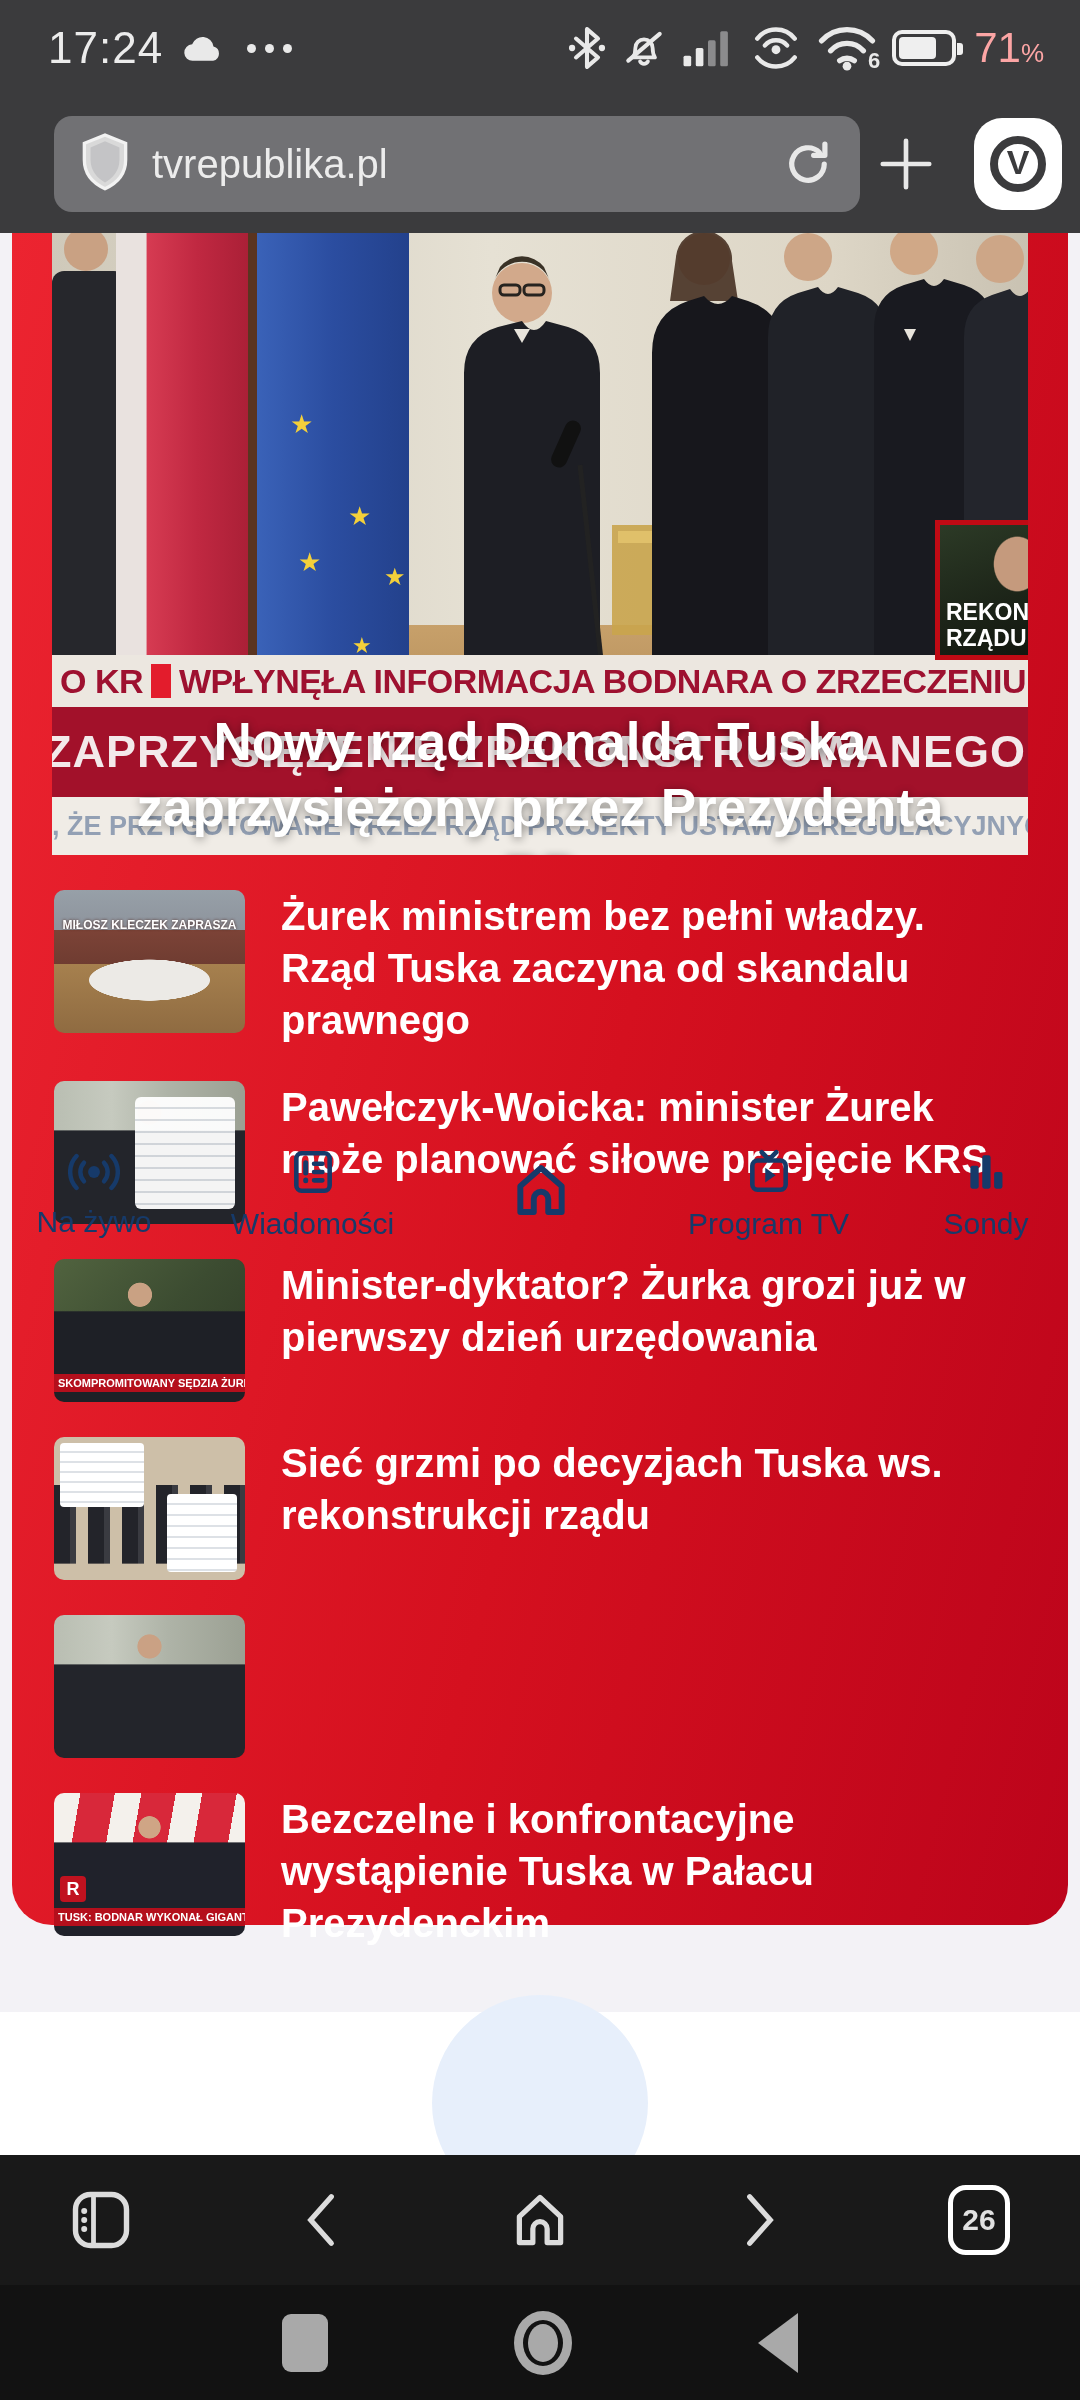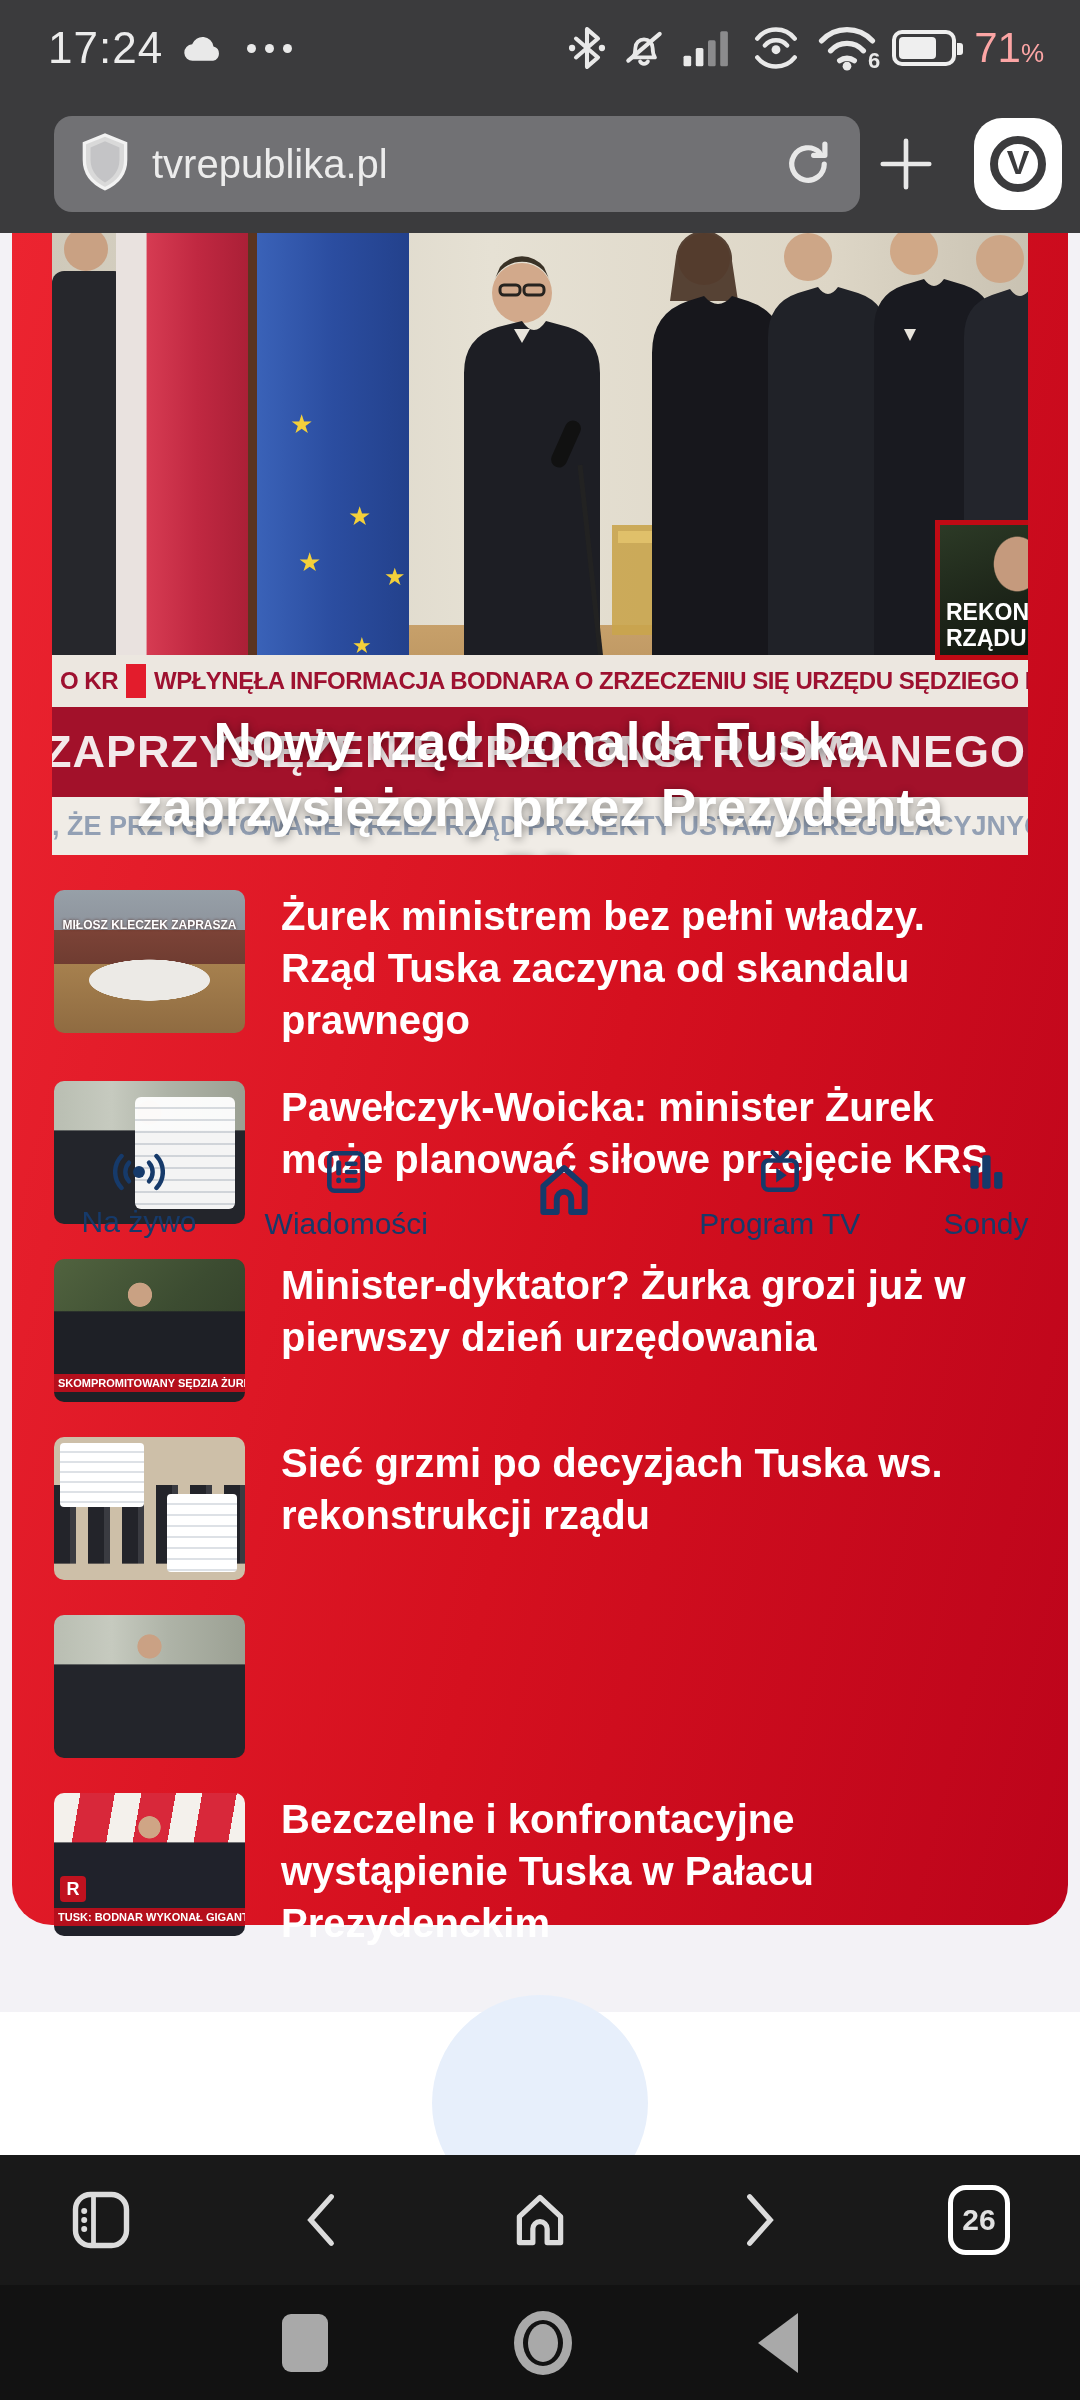--- a/index.html
+++ b/index.html
@@ -35,21 +35,21 @@
   .webview{position:absolute;top:233px;left:0;width:1080px;height:1922px;background:#f3f2f6;overflow:hidden;}
   .red-card{position:absolute;top:0;left:12px;width:1056px;height:1692px;
     background:linear-gradient(104deg,#ec2430 0%,#d5101f 55%,#bc041b 100%);
     border-radius:0 0 40px 40px;z-index:1;}
 
   
   .hero{position:absolute;top:0;left:40px;width:976px;height:622px;overflow:hidden;background:#ddd6c8;}
   .hero svg.scene{position:absolute;inset:0;}
   .ticker-band{position:absolute;left:0;right:0;top:422px;height:52px;background:#ece7e0;z-index:4;
     display:flex;align-items:center;white-space:nowrap;overflow:hidden;padding-left:8px;
-    font-weight:bold;font-size:24px;color:#9e1130;letter-spacing:-0.5px;}
+    font-weight:bold;font-size:34px;color:#9e1130;letter-spacing:-0.5px;}
   .ticker-box{display:inline-block;width:20px;height:34px;background:#e31c2c;margin:0 8px;flex:none;}
   .caps-band{position:absolute;left:0;right:0;top:474px;height:90px;background:#a2112a;z-index:2;
     line-height:90px;white-space:nowrap;overflow:hidden;font-weight:bold;font-size:45px;color:#f3e9ea;
     letter-spacing:1px;margin:0;text-indent:-8px;}
   .sub-band{position:absolute;left:0;right:0;top:564px;height:58px;background:#f0ece6;z-index:2;
     line-height:58px;white-space:nowrap;overflow:hidden;font-weight:bold;font-size:27px;color:#93a0b4;}
   .inset{position:absolute;left:883px;top:287px;width:104px;height:140px;z-index:5;
     border:5px solid #c00a14;border-right:none;
     background:radial-gradient(60px 70px at 78% 30%,#c59a7d 0 38%,rgba(0,0,0,0) 40%),
       linear-gradient(160deg,#2c3a26 0%,#1c2418 60%,#12160e 100%);}
@@ -93,21 +93,21 @@
       radial-gradient(24px 24px at 50% 24%,#cfa585 0 45%,rgba(0,0,0,0) 48%),
       linear-gradient(180deg,rgba(0,0,0,0) 0 34%,#20222b 35% 100%),
       repeating-linear-gradient(100deg,#f4f1ec 0 26px,#d8283a 26px 60px);}
   .v6 .thumb::before{content:"R";position:absolute;left:6px;bottom:34px;width:26px;height:26px;background:#c1121f;
       color:#fff;font-weight:bold;font-size:18px;text-align:center;line-height:26px;border-radius:4px;z-index:4;}
 
   
   .halo{position:absolute;left:432px;top:1762px;width:216px;height:216px;border-radius:50%;background:#e7effb;z-index:3;}
   .site-nav{position:absolute;left:0;right:0;top:1779px;height:143px;background:#fff;z-index:2;}
   .site-nav-items{position:absolute;inset:0;display:flex;justify-content:space-between;align-items:center;
-      padding:0 34px;z-index:4;margin-left:45px;}
+      padding:0 34px;z-index:4;}
   .nav-item{display:flex;flex-direction:column;align-items:center;gap:10px;color:#163a6a;min-width:120px;cursor:pointer;}
   .nav-label{font-size:30px;color:#163a6a;}
 
   
   .browser-bar{position:absolute;left:0;right:0;top:2155px;height:130px;background:#191919;
       display:flex;align-items:center;justify-content:space-between;padding:0 56px;z-index:5;}
   .tb-btn{display:flex;align-items:center;justify-content:center;width:90px;height:100px;}
   .tab-box{width:62px;height:70px;border:5px solid #ffffff;border-radius:18px;color:#e2e2e2;
       font-size:30px;font-weight:bold;display:flex;align-items:center;justify-content:center;}
 

